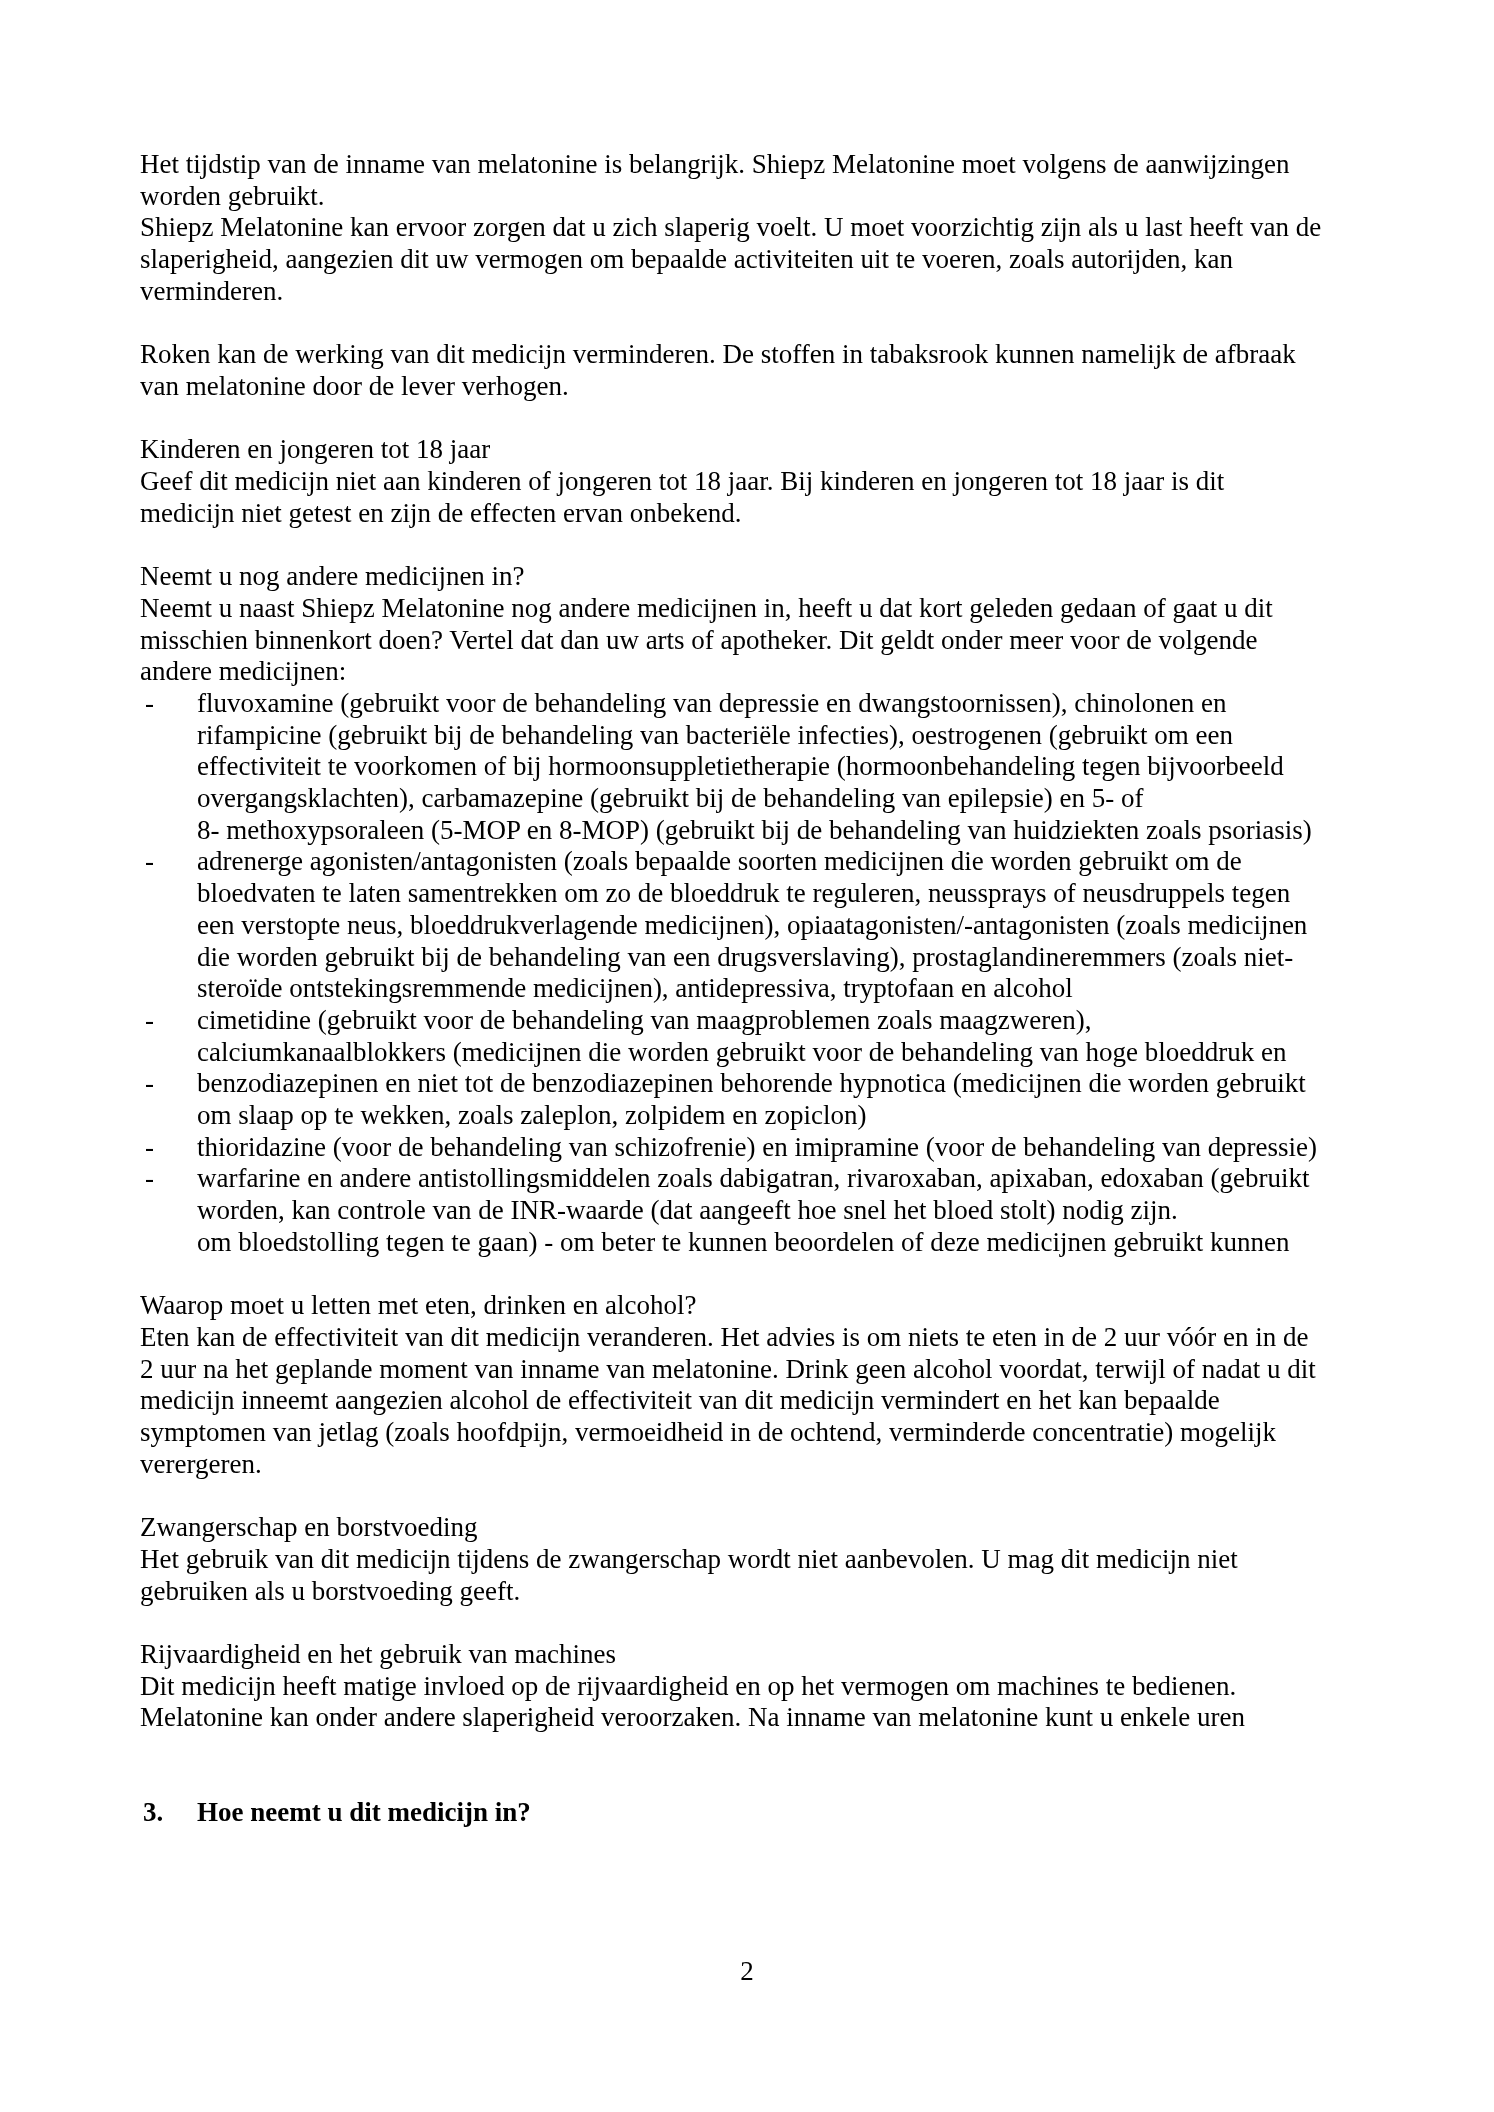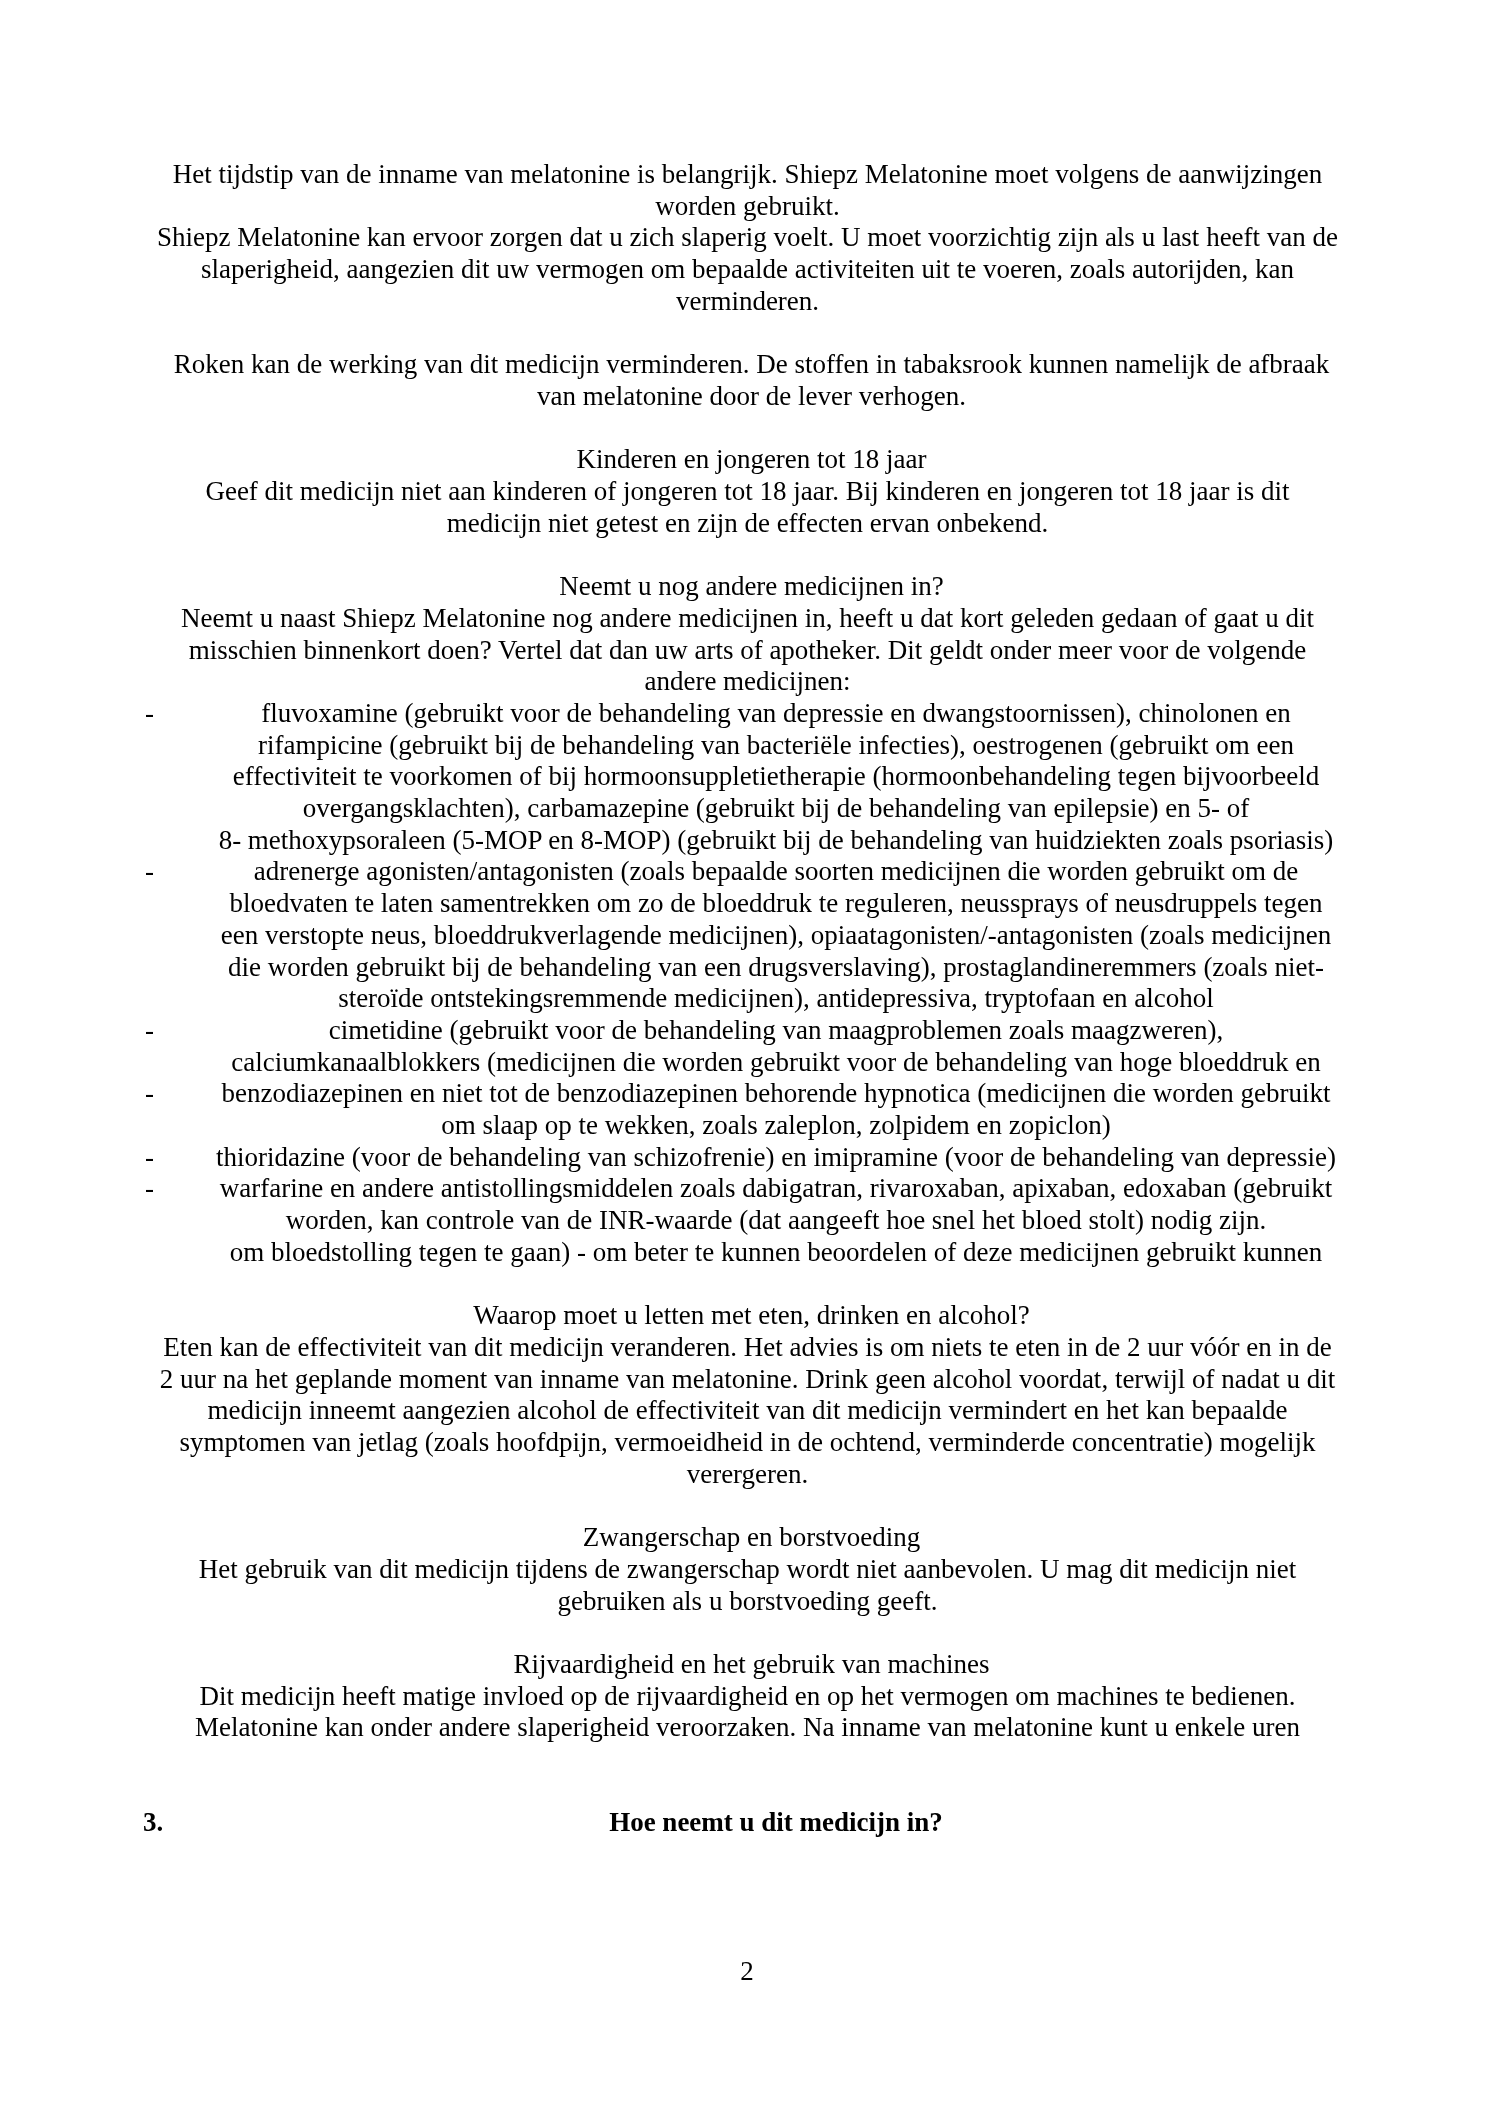--- a/index.html
+++ b/index.html
@@ -10,27 +10,26 @@
     background: #ffffff;
     color: #000000;
     font-family: "Liberation Serif", "DejaVu Serif", serif;
     font-size: 27px;
     line-height: 31.7px;
     overflow: hidden;
   }
   .content {
     position: absolute;
     left: 140px;
-    top: 159px;
+    top: 149px;
     width: 1215px;
-    text-align: center;
   }
   .line { white-space: nowrap; }
   .heading { font-weight: normal; white-space: nowrap; }
-  .gap1 { margin-top: 31.7px; margin-left: 8px; }
+  .gap1 { margin-top: 31.7px; }
   .gap2 { margin-top: 63.4px; }
   ul.bullets { list-style: none; margin: 0; padding: 0; }
   ul.bullets > li { position: relative; padding-left: 57px; }
   ul.bullets > li > .marker { position: absolute; left: 5px; top: 0; }
   .numbered-heading { position: relative; padding-left: 57px; font-weight: bold; }
   .numbered-heading .num { position: absolute; left: 3px; top: 0; }
   .page-number {
     position: absolute;
     top: 1956px;
     left: 0;

